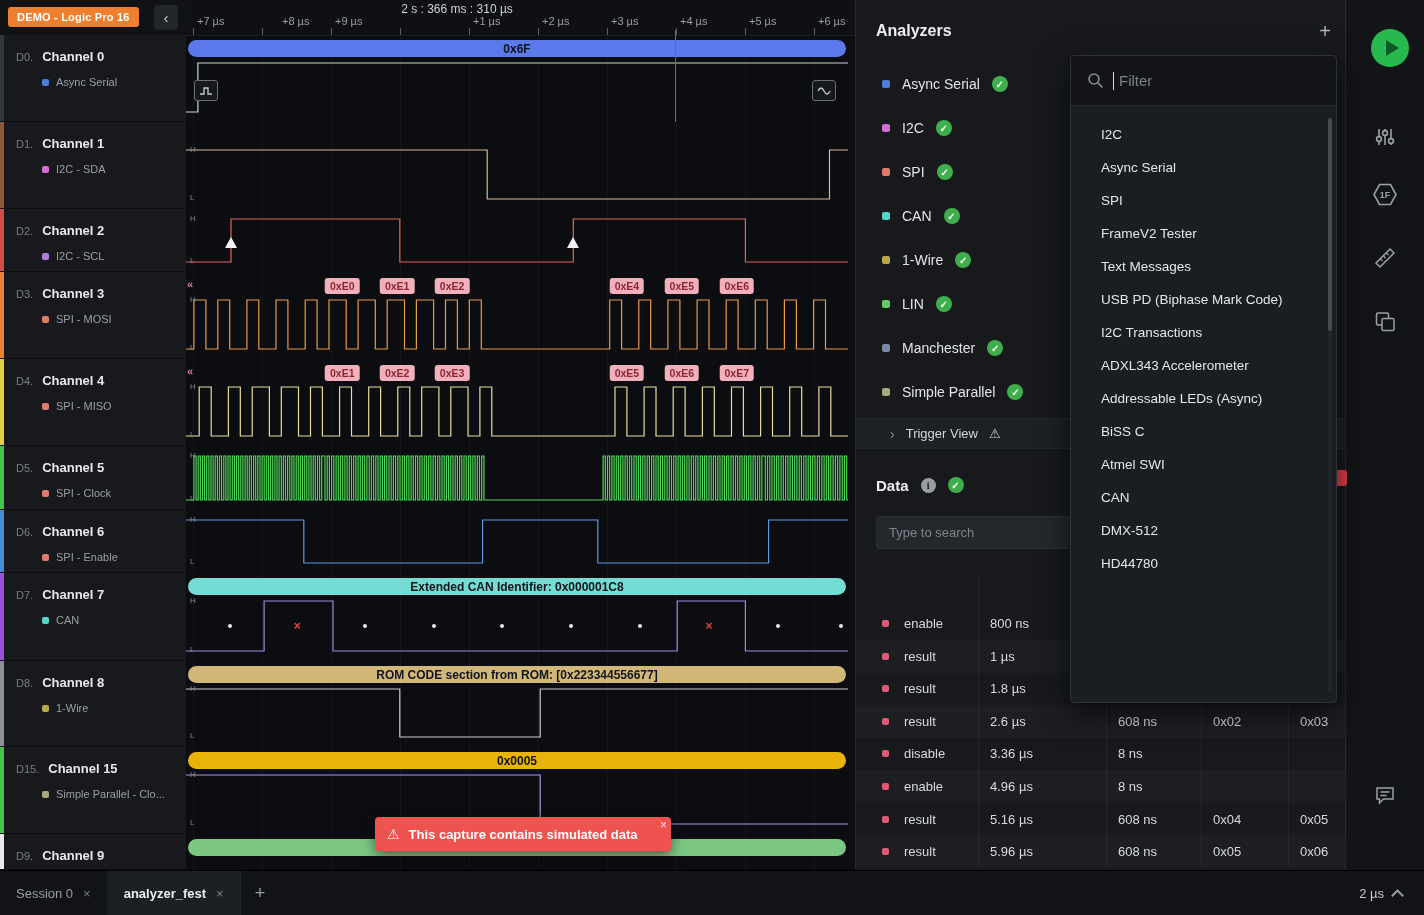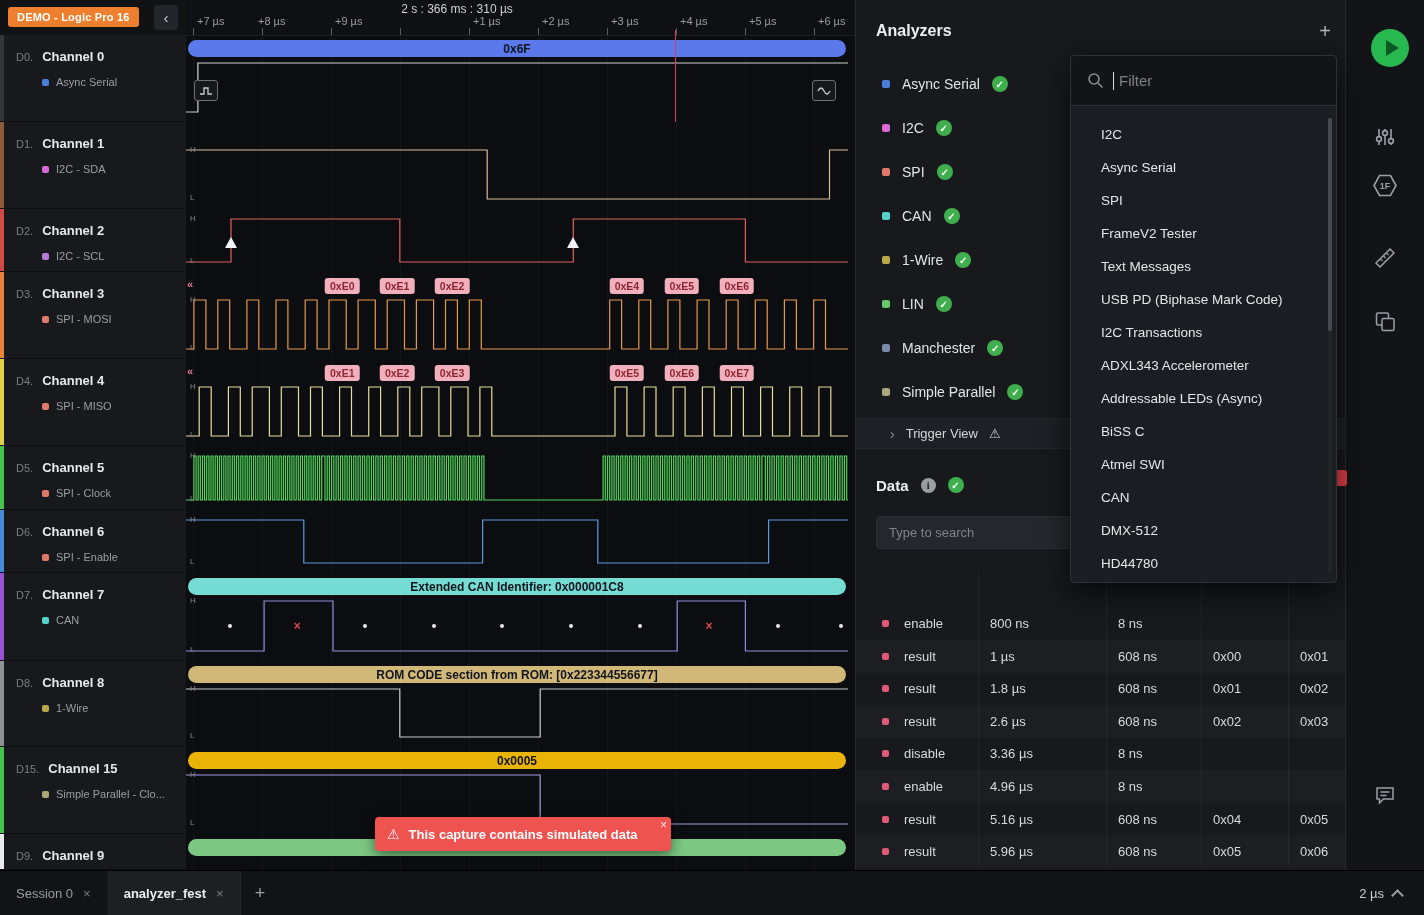--- a/index.html
+++ b/index.html
@@ -76,21 +76,21 @@
   .tbl-header{position:absolute;left:0;right:0;top:572px;height:28px;}
   .th{position:absolute;top:7px;font-size:12px;font-weight:700;color:#9a9da2;}
   .tbl-rows{position:absolute;left:0;right:0;top:607px;}
   .tr-row{position:absolute;left:0;right:0;height:33px;}
   .tr-row.alt{background:rgba(255,255,255,0.025);}
   .td{position:absolute;top:9px;font-size:13px;color:#d8dadd;white-space:nowrap;}
   .row-bullet{position:absolute;left:26px;top:13px;width:7px;height:7px;border-radius:2px;background:#e05a78;}
   .col-div{position:absolute;top:572px;width:1px;height:294px;background:rgba(255,255,255,0.05);}
 
   
-  .dropdown{position:absolute;left:1070px;top:55px;width:267px;height:528px;background:#1a1d21;border:1px solid #2e3136;
+  .dropdown{position:absolute;left:1070px;top:55px;width:267px;height:648px;background:#1a1d21;border:1px solid #2e3136;
     border-radius:4px;box-shadow:0 10px 30px rgba(0,0,0,.65);z-index:20;box-sizing:border-box;}
   .dd-search{position:absolute;left:0;top:0;right:0;height:50px;background:#121417;border-bottom:1px solid #2a2d32;
     border-radius:4px 4px 0 0;display:flex;align-items:center;padding-left:16px;gap:9px;box-sizing:border-box;}
   .dd-input{flex:1;background:transparent;border:none;outline:none;color:#e0e2e5;font-size:15px;min-width:0;}
   .dd-input::placeholder{color:#7e8187;}
   .dd-cursor{width:1px;height:18px;background:#d8dade;margin-right:-6px;}
   .dd-list{position:absolute;left:0;top:62px;right:10px;}
   .dd-item{height:33px;display:flex;align-items:center;padding-left:30px;font-size:13.5px;color:#e4e6e9;cursor:pointer;white-space:nowrap;}
   .dd-track{position:absolute;right:4px;top:62px;bottom:8px;width:4px;background:#222528;border-radius:2px;}
   .dd-thumb{position:absolute;left:0;top:0;width:4px;height:213px;background:#474b51;border-radius:2px;}
@@ -226,21 +226,21 @@
         <div class="gridline" style="left: 490px;"></div>
         <div class="gridline" style="left: 559px;"></div>
         <div class="gridline" style="left: 628px;"></div>
       </div>
     <div class="timeline">
       <div class="tl-center">2 s : 366 ms : 310 µs</div>
       <div id="ticks">
           <div class="tick-mark" style="left: 7px;"></div>
           <div class="tick-label" style="left: 11px;">+7 µs</div>
           <div class="tick-mark" style="left: 76px;"></div>
-          <div class="tick-label" style="left: 72px; text-align: center;">+8 µs</div>
+          <div class="tick-label" style="left: 96px; text-align: center;">+8 µs</div>
           <div class="tick-mark" style="left: 145px;"></div>
           <div class="tick-label" style="left: 149px;">+9 µs</div>
           <div class="tick-mark" style="left: 214px;"></div>
           <div class="tick-mark" style="left: 283px;"></div>
           <div class="tick-label" style="left: 287px;">+1 µs</div>
           <div class="tick-mark" style="left: 352px;"></div>
           <div class="tick-label" style="left: 356px;">+2 µs</div>
           <div class="tick-mark" style="left: 421px;"></div>
           <div class="tick-label" style="left: 425px;">+3 µs</div>
           <div class="tick-mark" style="left: 490px;"></div>
@@ -538,21 +538,21 @@
     <button class="tool-ic" style="top:126px">
       <svg width="22" height="22" viewBox="0 0 22 22">
         <line x1="5" y1="3" x2="5" y2="19" stroke="#9aa0a6" stroke-width="1.6"></line>
         <line x1="11" y1="3" x2="11" y2="19" stroke="#9aa0a6" stroke-width="1.6"></line>
         <line x1="17" y1="3" x2="17" y2="19" stroke="#9aa0a6" stroke-width="1.6"></line>
         <circle cx="5" cy="13" r="2.4" fill="#121417" stroke="#9aa0a6" stroke-width="1.6"></circle>
         <circle cx="11" cy="7" r="2.4" fill="#121417" stroke="#9aa0a6" stroke-width="1.6"></circle>
         <circle cx="17" cy="15" r="2.4" fill="#121417" stroke="#9aa0a6" stroke-width="1.6"></circle>
       </svg>
     </button>
-    <button class="tool-ic" style="top:172px">
+    <button class="tool-ic" style="top:181px">
       <svg width="27" height="27" viewBox="0 0 27 27">
         <polygon points="8,3.5 19,3.5 24.5,13.5 19,23.5 8,23.5 2.5,13.5" fill="none" stroke="#9aa0a6" stroke-width="1.6"></polygon>
         <text x="13.5" y="17" text-anchor="middle" class="hex-text">1F</text>
       </svg>
     </button>
     <button class="tool-ic" style="top:246px">
       <svg width="24" height="24" viewBox="0 0 24 24">
         <path d="M3 17 L17 3 L21 7 L7 21 Z" fill="none" stroke="#9aa0a6" stroke-width="1.5"></path>
         <line x1="7.5" y1="13" x2="9.5" y2="15" stroke="#9aa0a6" stroke-width="1.3"></line>
         <line x1="10.5" y1="10" x2="12.5" y2="12" stroke="#9aa0a6" stroke-width="1.3"></line>

